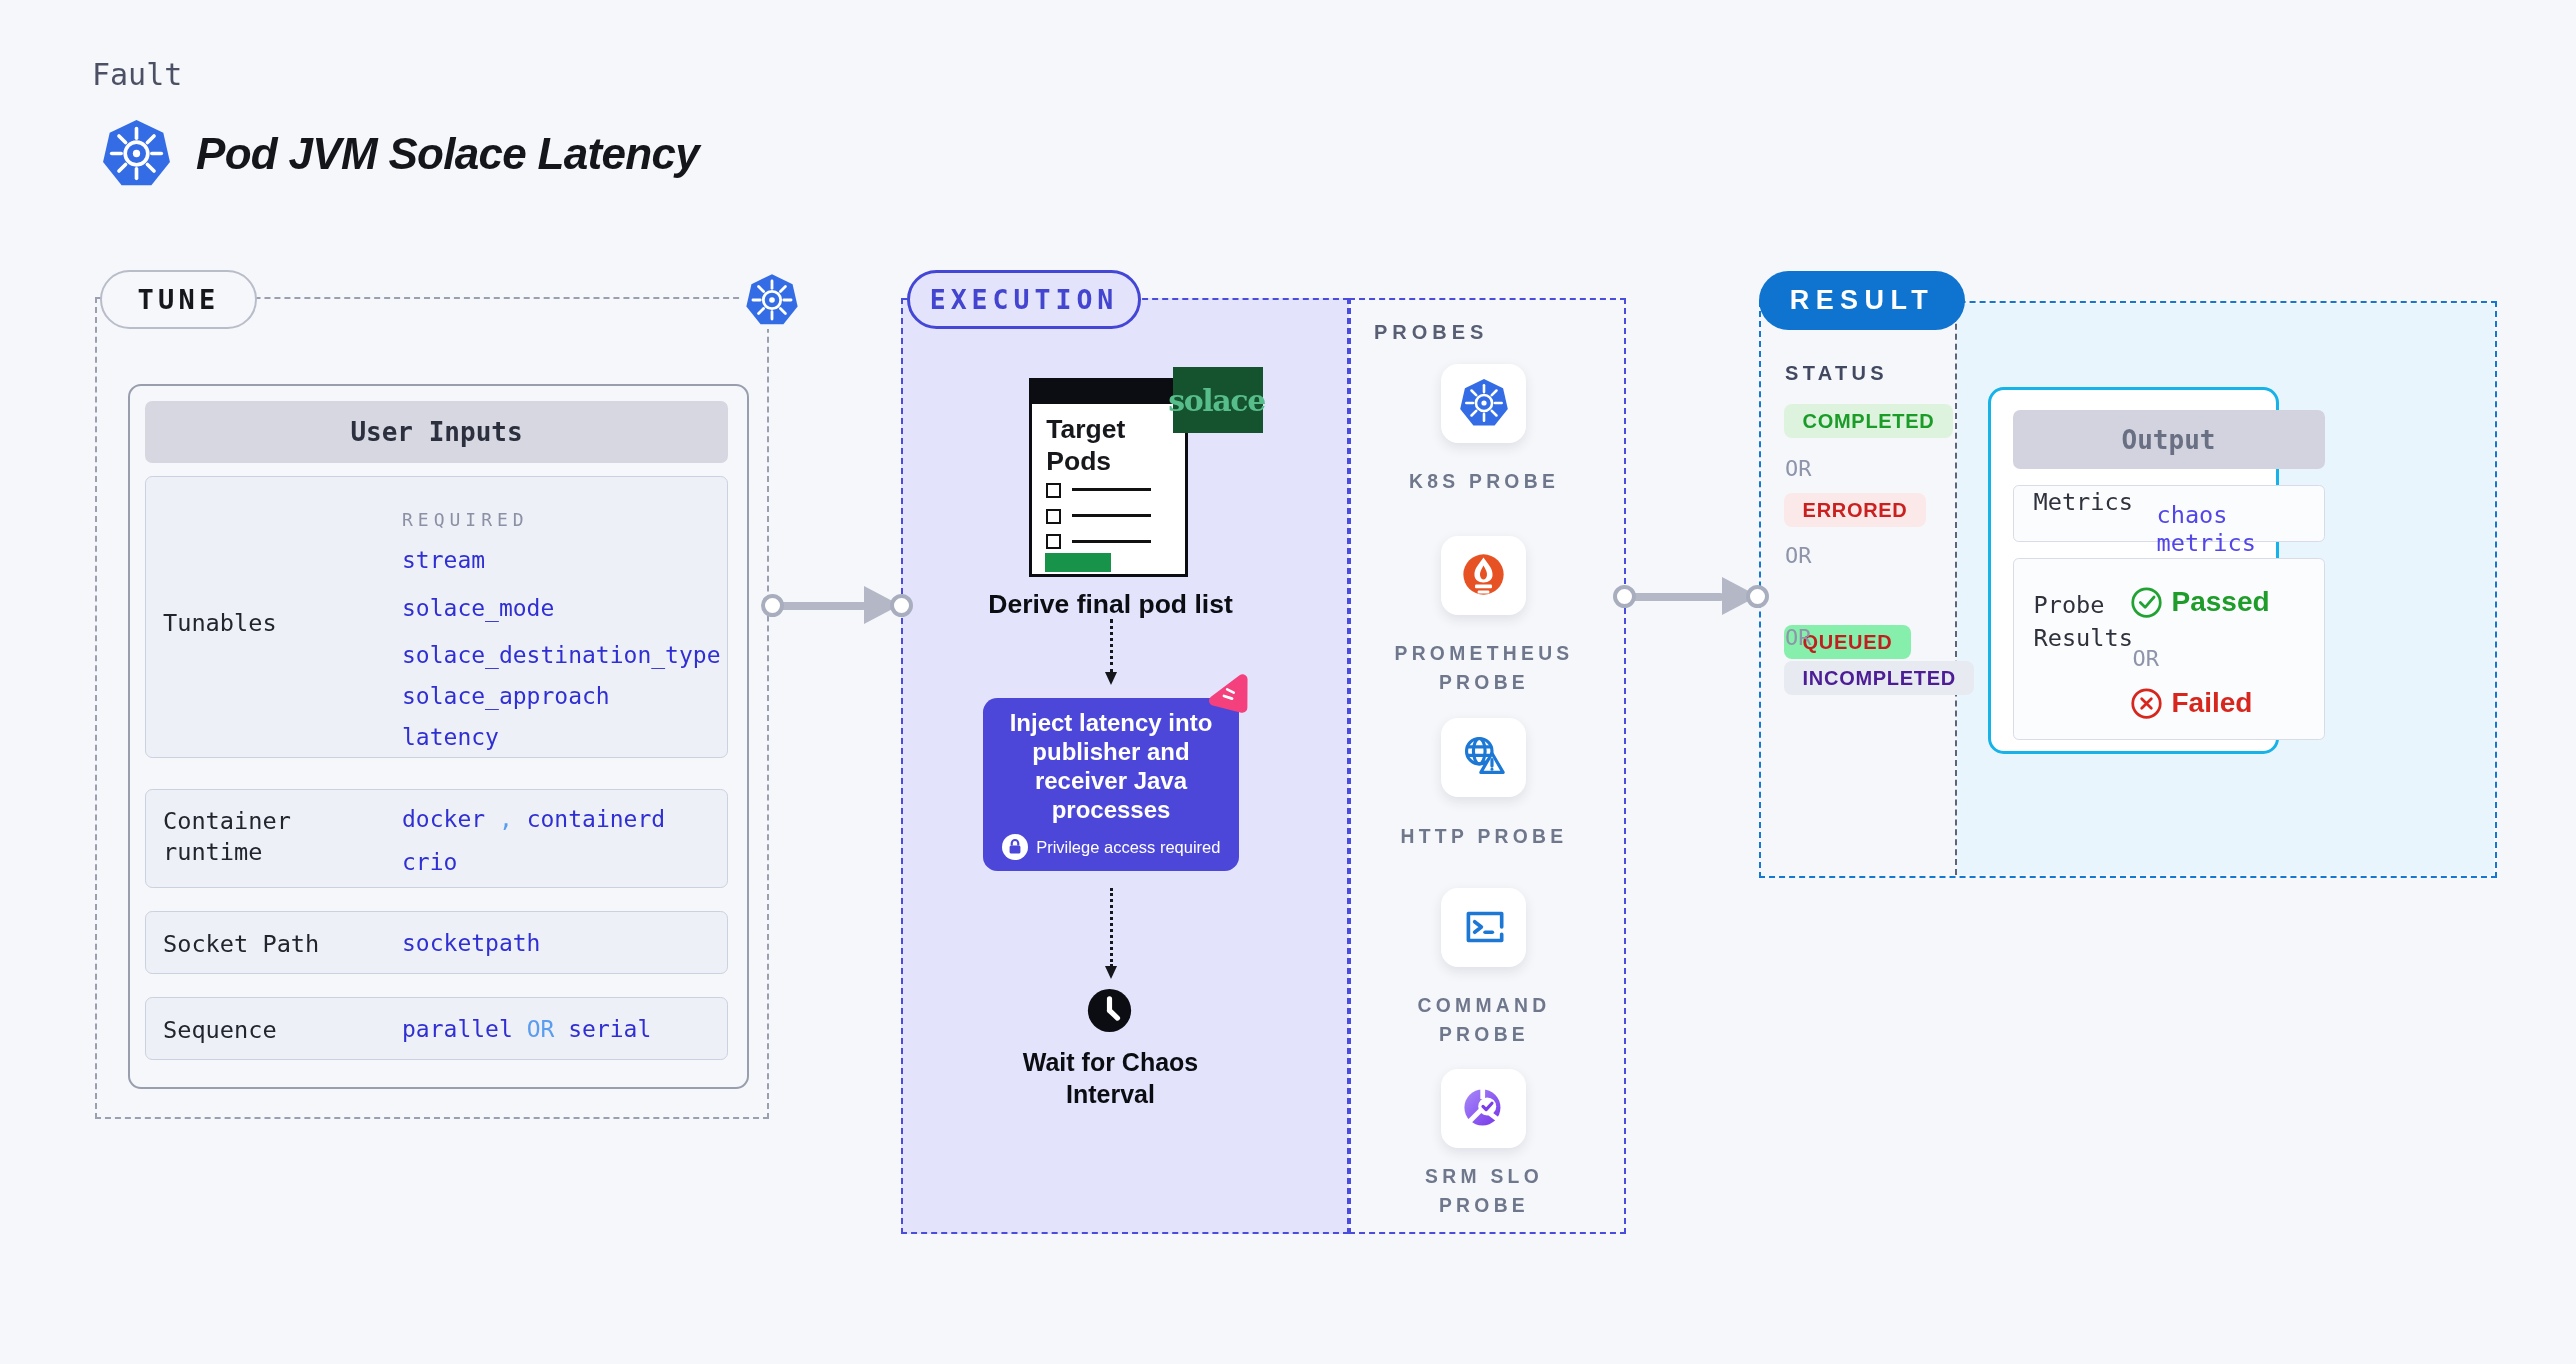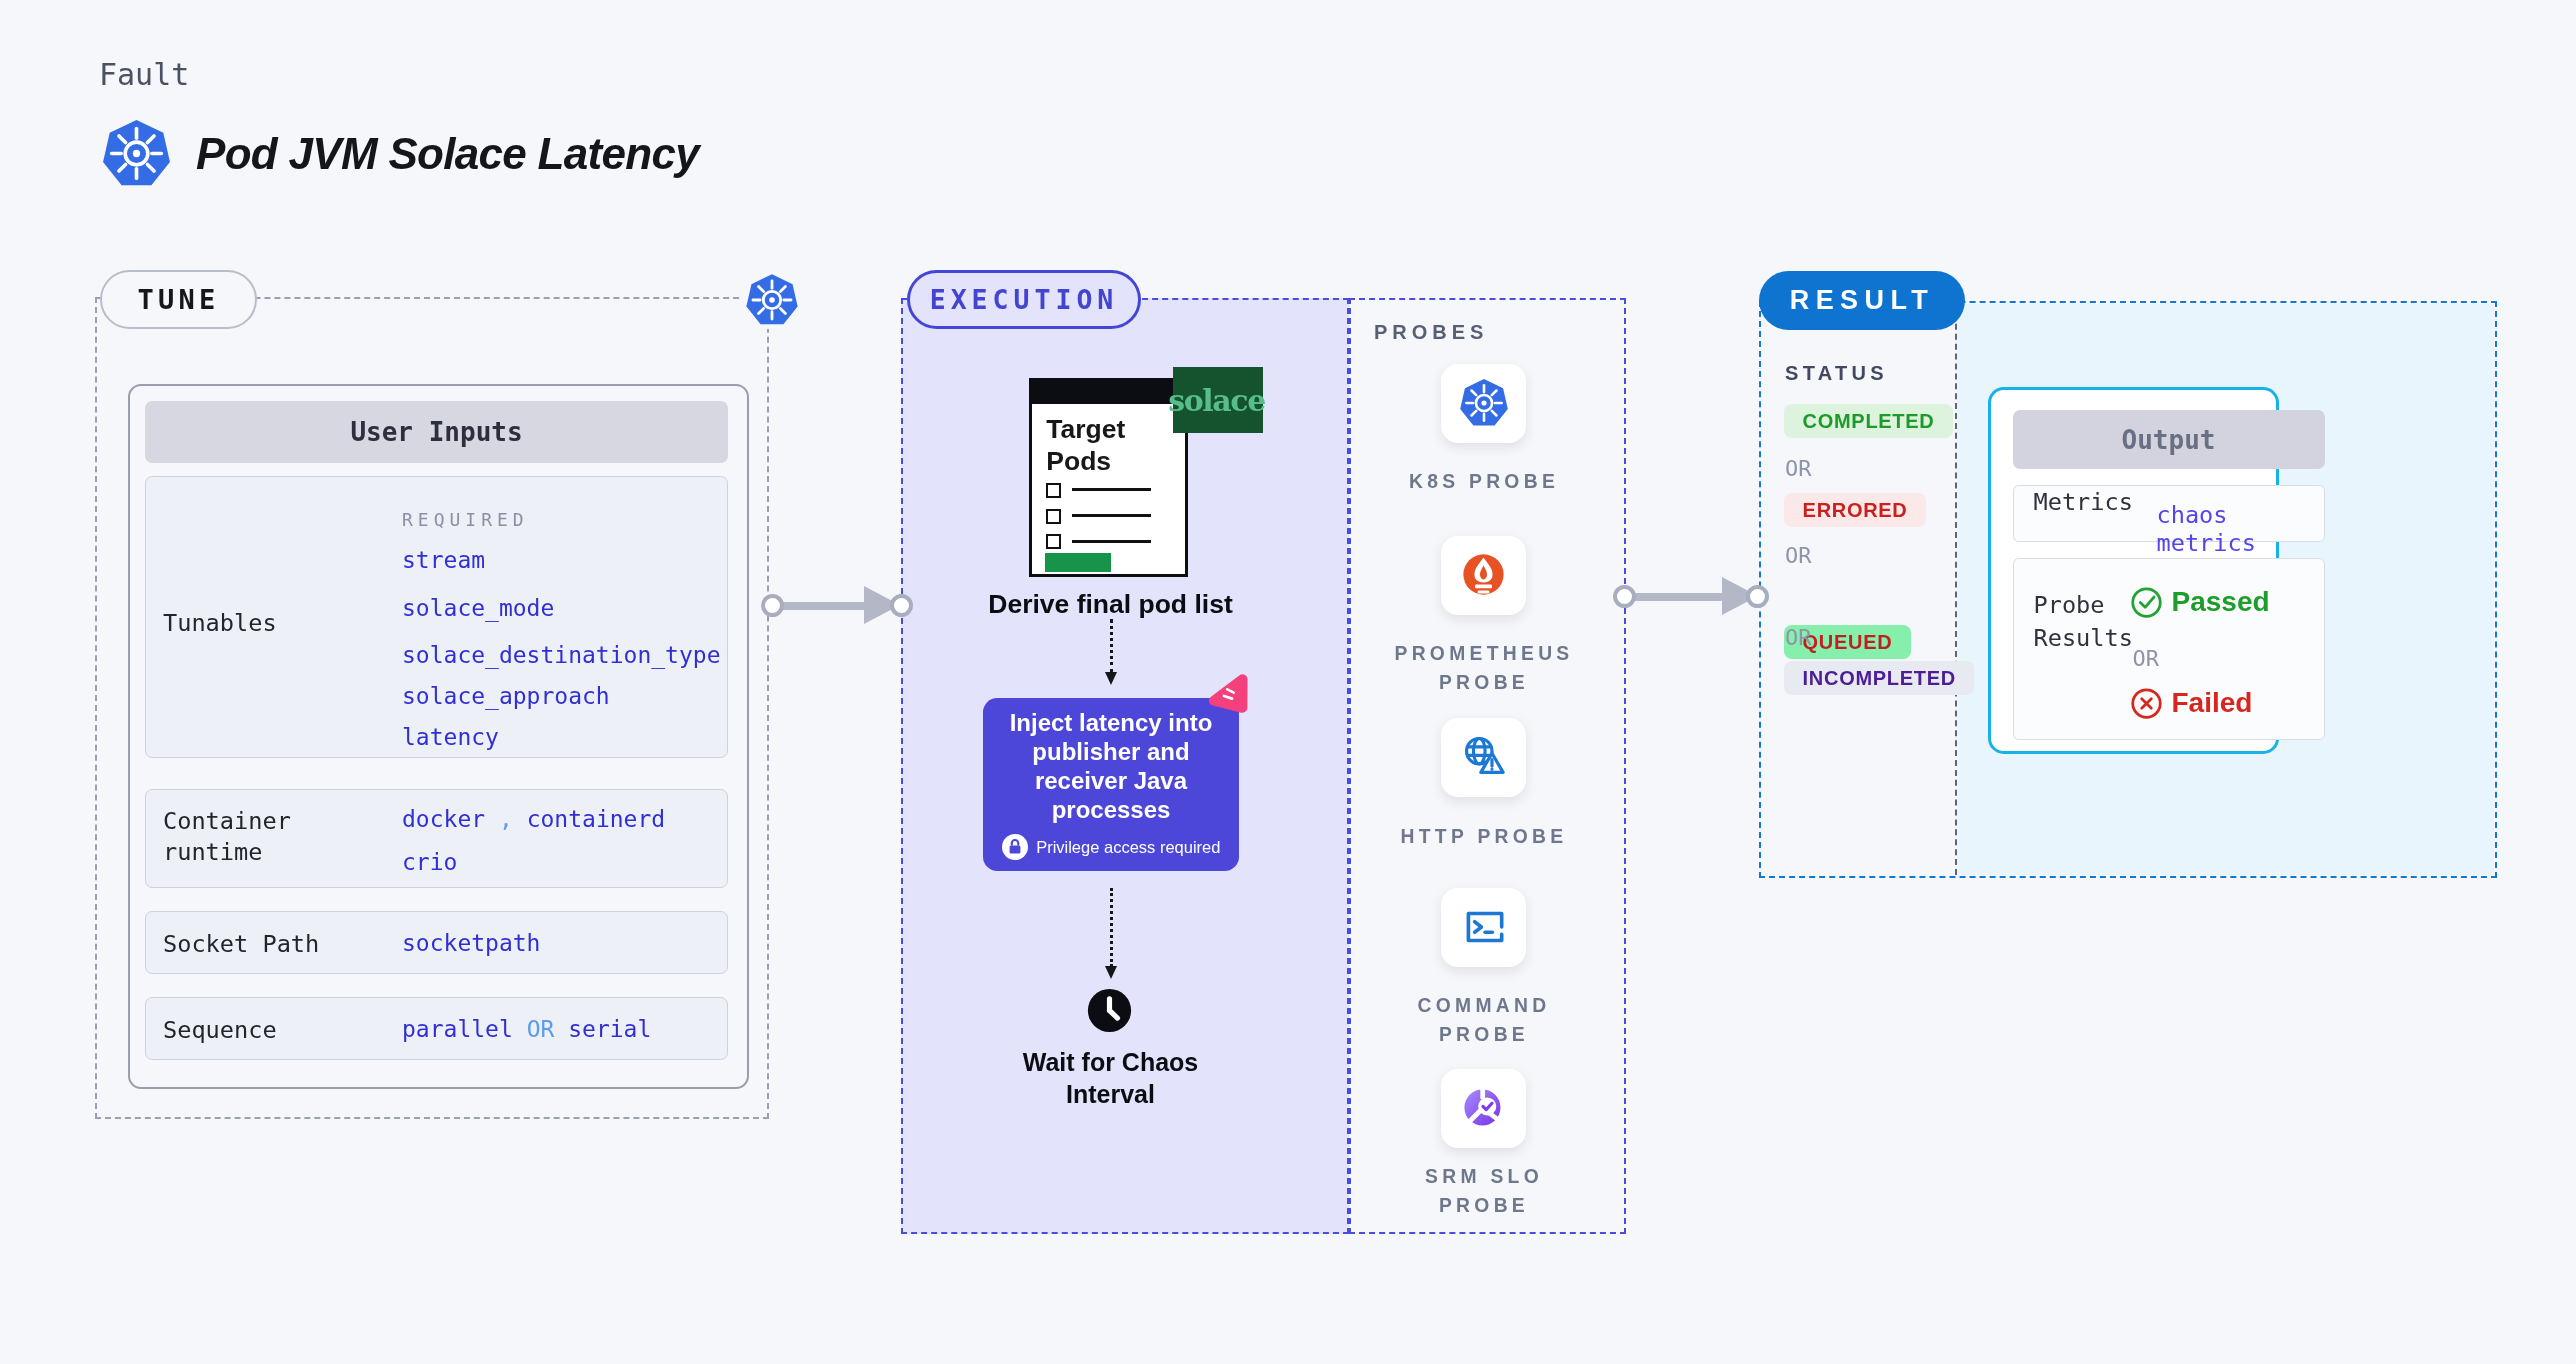--- a/index.html
+++ b/index.html
@@ -85,21 +85,21 @@
   .out-label{font-family:"DejaVu Sans Mono",monospace;font-size:23.6px;color:#2f323c;line-height:33px;}
   .metrics-value{font-family:"DejaVu Sans Mono",monospace;font-size:23.6px;color:#5246e8;}
   .passed-text{font-size:28px;font-weight:700;color:#1f9d2a;}
   .failed-text{font-size:28px;font-weight:700;color:#d7261d;}
 </style>
 </head>
 <body>
 
 <div id="canvas">
 
-  <div class="abs eyebrow" style="left:99px;top:57px;">Fault</div>
+  <div class="abs eyebrow" style="left:92px;top:57px;">Fault</div>
 
   <div class="abs" style="left:100px;top:117px;width:73px;height:73px;">
     <svg width="73" height="73" viewBox="0 0 100 100">
       <polygon points="50,4 86.7,21.7 95.8,61.5 70.4,93.4 29.6,93.4 4.2,61.5 13.3,21.7" fill="#336ce4"></polygon>
       <circle cx="50" cy="50" r="15.5" fill="none" stroke="#fff" stroke-width="5"></circle>
       <g stroke="#fff" stroke-width="5" stroke-linecap="round">
         <line x1="50" y1="16" x2="50" y2="29"></line>
           <line x1="50" y1="71" x2="50" y2="84"></line>
         <line x1="16" y1="50" x2="29" y2="50"></line>
           <line x1="71" y1="50" x2="84" y2="50"></line>

